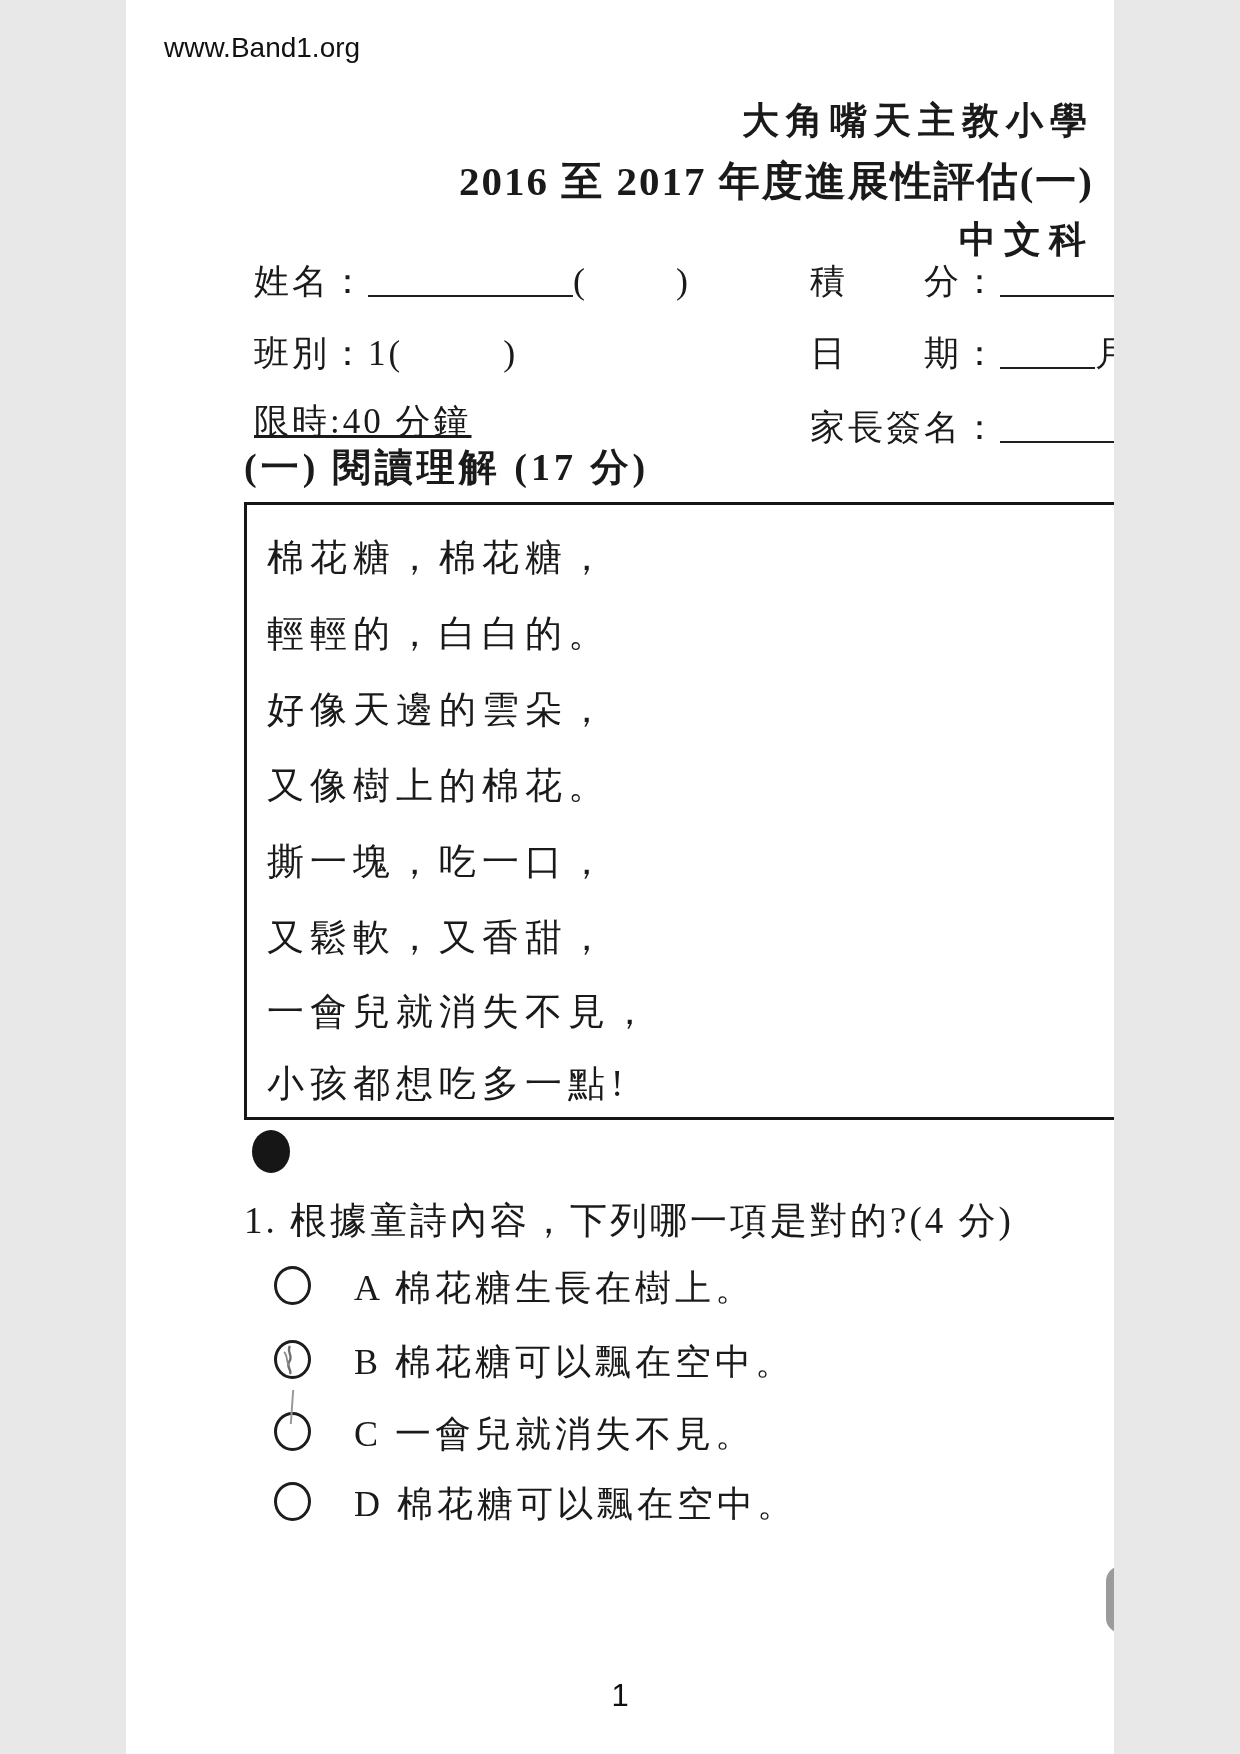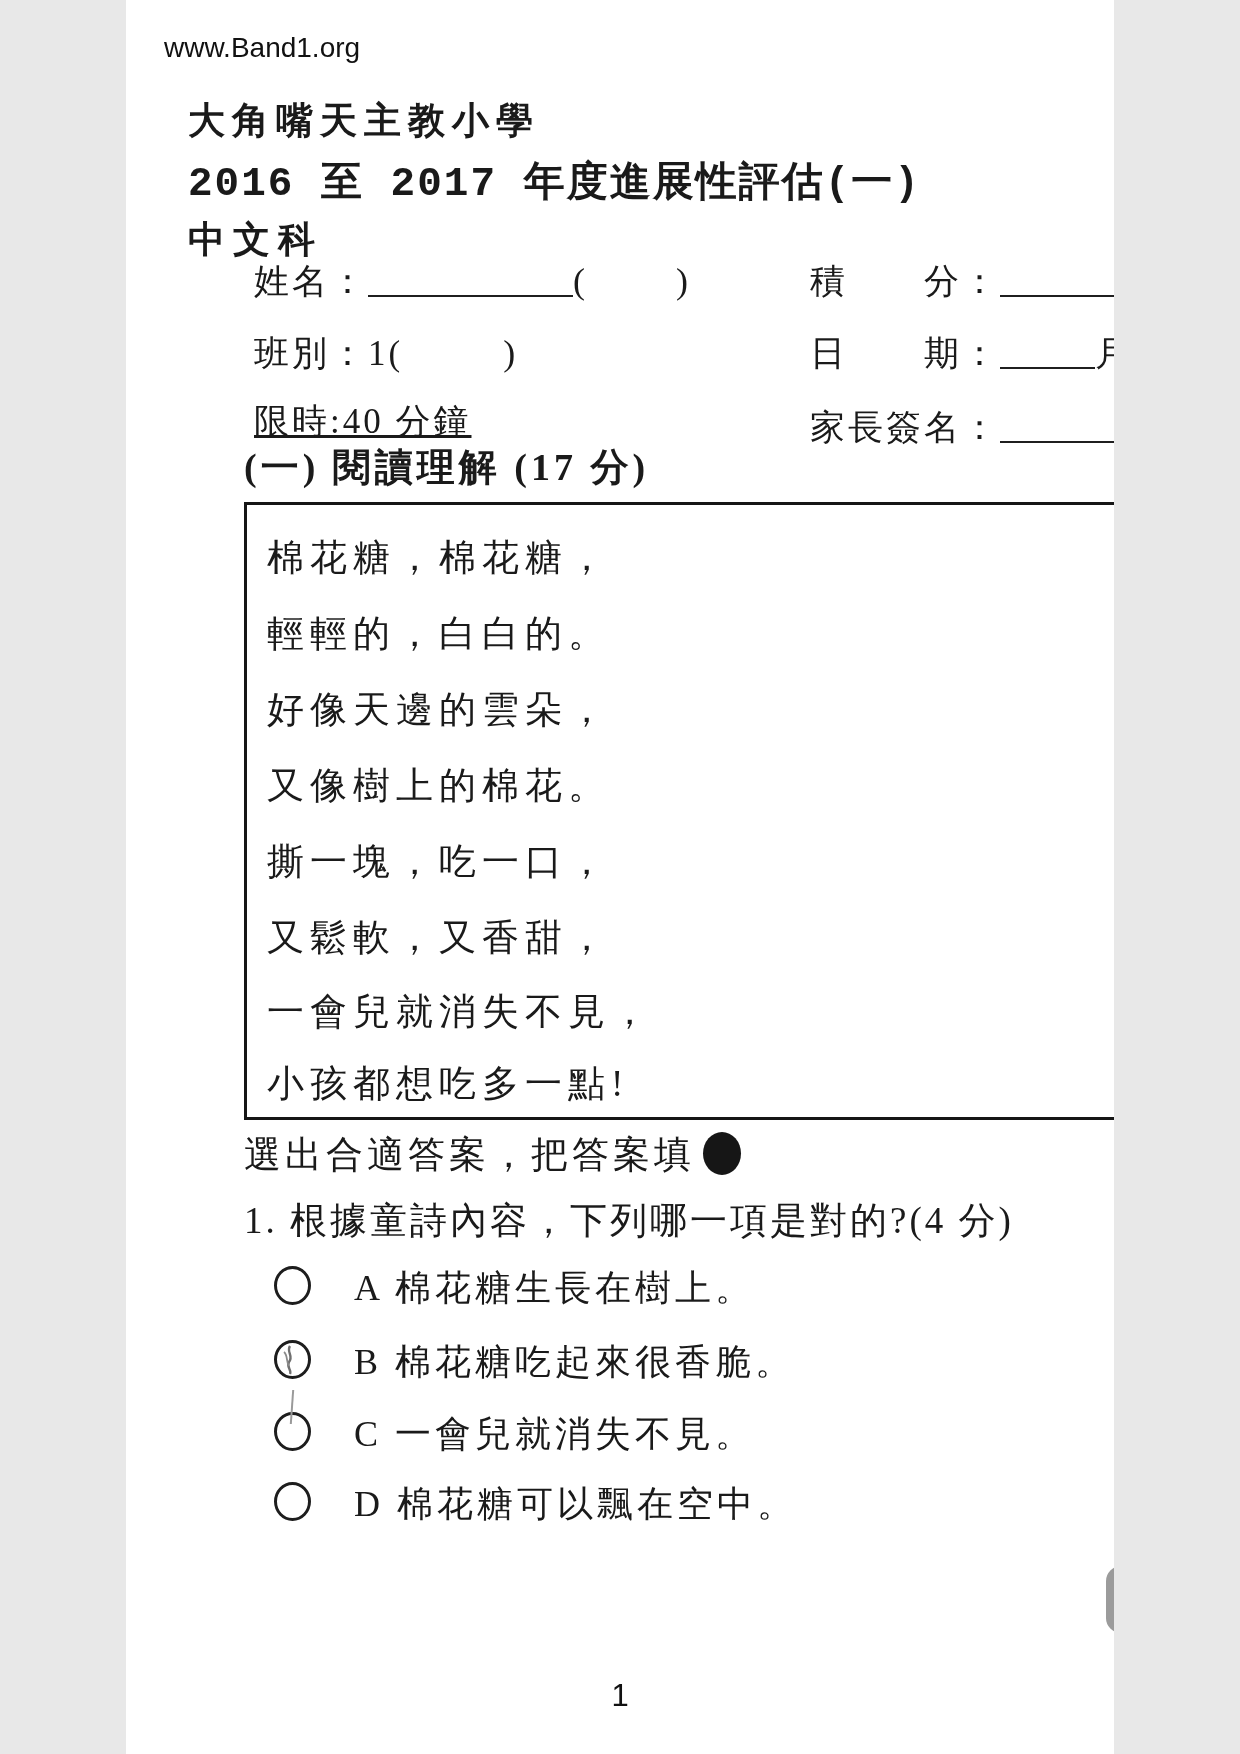--- a/index.html
+++ b/index.html
@@ -15,22 +15,21 @@
   .abs{position:absolute;}
 
   .watermark{
     left:38px;top:32px;
     font-family:"Liberation Sans", sans-serif;
     font-size:28px;color:#111;
   }
 
   .header{
     left:62px;right:20px;top:96px;
-    text-align:left;
-    font-family:Liberation Mono, monospace;
+    text-align:right;
   }
   .header .school{font-size:37px;letter-spacing:7px;font-weight:600;}
   .header .year{font-size:41px;letter-spacing:2px;margin-top:8px;font-weight:600;}
   .header .subject{font-size:37px;letter-spacing:8px;margin-top:6px;font-weight:600;}
 
   .formrow{font-size:35px;letter-spacing:3px;white-space:nowrap;}
   .blank{
     display:inline-block;
     border-bottom:2px solid #1f1f1f;
     vertical-align:-4px;
@@ -167,38 +166,38 @@
     <div class="poem-line" style="top:104px;text-align:center;">輕輕的，白白的。</div>
     <div class="poem-line" style="top:180px;">好像天邊的雲朵，</div>
     <div class="poem-line" style="top:256px;">又像樹上的棉花。</div>
     <div class="poem-line" style="top:332px;">撕一塊，吃一口，</div>
     <div class="poem-line" style="top:408px;">又鬆軟，又香甜，</div>
     <div class="poem-line" style="top:482px;">一會兒就消失不見，</div>
     <div class="poem-line" style="top:554px;">小孩都想吃多一點!</div>
   </div>
 
   <div class="abs instruction">
-    <span>選出合適答案，把答案填</span><span class="answer-dot"></span>
+    <span class="answer-dot"></span>
   </div>
 
   <div class="abs question">1. 根據童詩內容，下列哪一項是對的?(4 分)</div>
 
   <div class="abs option-row" style="top:1264px;">
     <span class="radio"></span>
 
     <span class="option-label">A 棉花糖生長在樹上。</span>
   </div>
 
   <div class="abs option-row marked" style="top:1338px;">
     <span class="radio"></span>
     <svg class="pencil-mark" width="34" height="36" viewBox="0 0 34 36">
         <path d="M14 4 C 10 10, 18 14, 13 20 C 10 25, 16 28, 14 32" stroke="#6f6f6f" stroke-width="2.4" fill="none"></path>
         <path d="M8 10 C 12 13, 10 20, 13 24" stroke="#8a8a8a" stroke-width="1.8" fill="none"></path>
       </svg>
-    <span class="option-label">B 棉花糖吃起來很香脆。</span>
+    <span class="option-label">B 棉花糖可以飄在空中。</span>
   </div>
 
   <div class="abs option-row" style="top:1410px;">
     <span class="radio"></span>
 
     <span class="option-label">C 一會兒就消失不見。</span>
   </div>
 
   <div class="abs option-row" style="top:1480px;">
     <span class="radio"></span>

